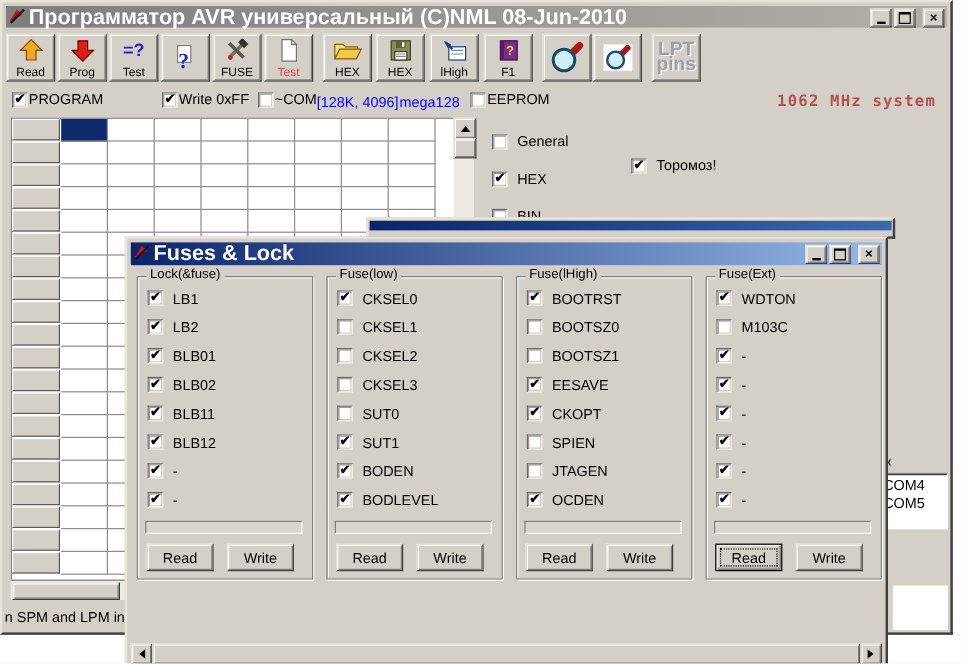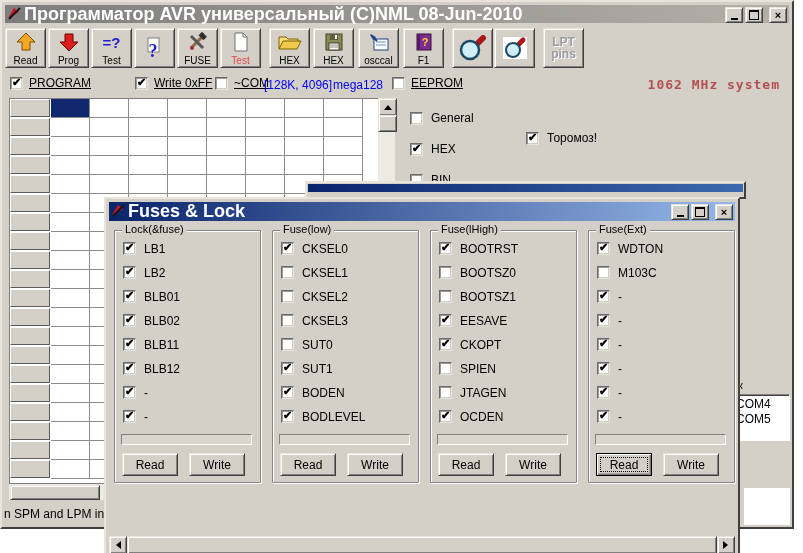--- a/index.html
+++ b/index.html
@@ -20,24 +20,24 @@
   .tbtn .g-min{width:7px;height:2px;background:#000;margin-top:7px;}
   .tbtn .g-max{width:8px;height:7px;border:1px solid #000;border-top-width:2px;}
   .tbtn .g-x{font-size:11px;font-weight:bold;margin-top:-1px;}
   .gap-x{width:2px;}
   
   #toolbar{position:absolute;left:3px;top:24px;height:44px;display:flex;align-items:flex-start;padding-top:2px;}
   .tool-btn{width:41px;height:40px;display:flex;flex-direction:column;align-items:center;justify-content:flex-end;
             padding-bottom:1px;box-sizing:border-box;}
   .tool-btn .ticon{flex:1;display:flex;align-items:center;justify-content:center;width:100%;}
   .tool-btn .tlabel{font-size:10px;line-height:11px;white-space:nowrap;}
-  .lpt-label{color:#9d9da5;font-weight:bold;font-size:12px;line-height:12px;text-align:center;
+  .lpt-label{color:#9d9da5;font-weight:bold;font-size:16px;line-height:12px;text-align:center;
              text-shadow:1px 1px 0 #fff;}
   
-  .opt{position:absolute;top:74px;display:flex;align-items:center;gap:6px;text-decoration:underline;}
+  .opt{position:absolute;top:74px;display:flex;align-items:center;gap:1px;}
   .cb{width:13px;height:13px;background:#fff;position:relative;flex:0 0 13px;box-sizing:border-box;
       border:1px solid;border-color:#6a6a6a #e8e4dc #e8e4dc #6a6a6a;
       box-shadow:inset 1px 1px 0 #9a9a9a, inset -1px -1px 0 #cfccc4;}
   .cb.checked::after{content:"✔";position:absolute;left:1px;top:-2px;font-size:11px;font-weight:bold;color:#000;}
   .blue-info{position:absolute;top:76px;color:#0000ff;white-space:nowrap;}
   #system-info{position:absolute;top:75px;right:12px;color:#b35050;font-family:"DejaVu Sans Mono",monospace;
                font-weight:bold;font-size:13px;letter-spacing:1px;}
   
   #grid{position:absolute;left:7px;top:96px;width:369px;height:384px;background:#fff;overflow:hidden;
         border-top:1px solid #808080;border-left:1px solid #808080;}
@@ -189,21 +189,21 @@
         <div class="tool-btn b3" style="margin-left: 4px;">
           <span class="ticon">
             <svg width="22" height="20" viewBox="0 0 22 20">
               <rect x="6" y="7" width="14" height="11" fill="#fff" stroke="#204080"></rect>
               <line x1="8" y1="10" x2="18" y2="10" stroke="#6090c0"></line>
               <line x1="8" y1="13" x2="18" y2="13" stroke="#6090c0"></line>
               <path d="M2 2 L8 5 L5 8 Z" fill="#204080"></path>
               <line x1="3" y1="3" x2="9" y2="9" stroke="#204080" stroke-width="2"></line>
             </svg>
           </span>
-          <span class="tlabel">osccal</span>
+          <span class="tlabel">lHigh</span>
         </div>
         <div class="tool-btn b3" style="margin-left: 4px;">
           <span class="ticon">
             <svg width="20" height="20" viewBox="0 0 20 20">
               <rect x="3" y="2" width="14" height="16" fill="#7b2d8b" stroke="#3a1044"></rect>
               <rect x="3" y="2" width="3" height="16" fill="#5a1a68"></rect>
               <text x="11" y="14" font-size="11" font-weight="bold" fill="#ffd040" text-anchor="middle">?</text>
             </svg>
           </span>
           <span class="tlabel">F1</span>

